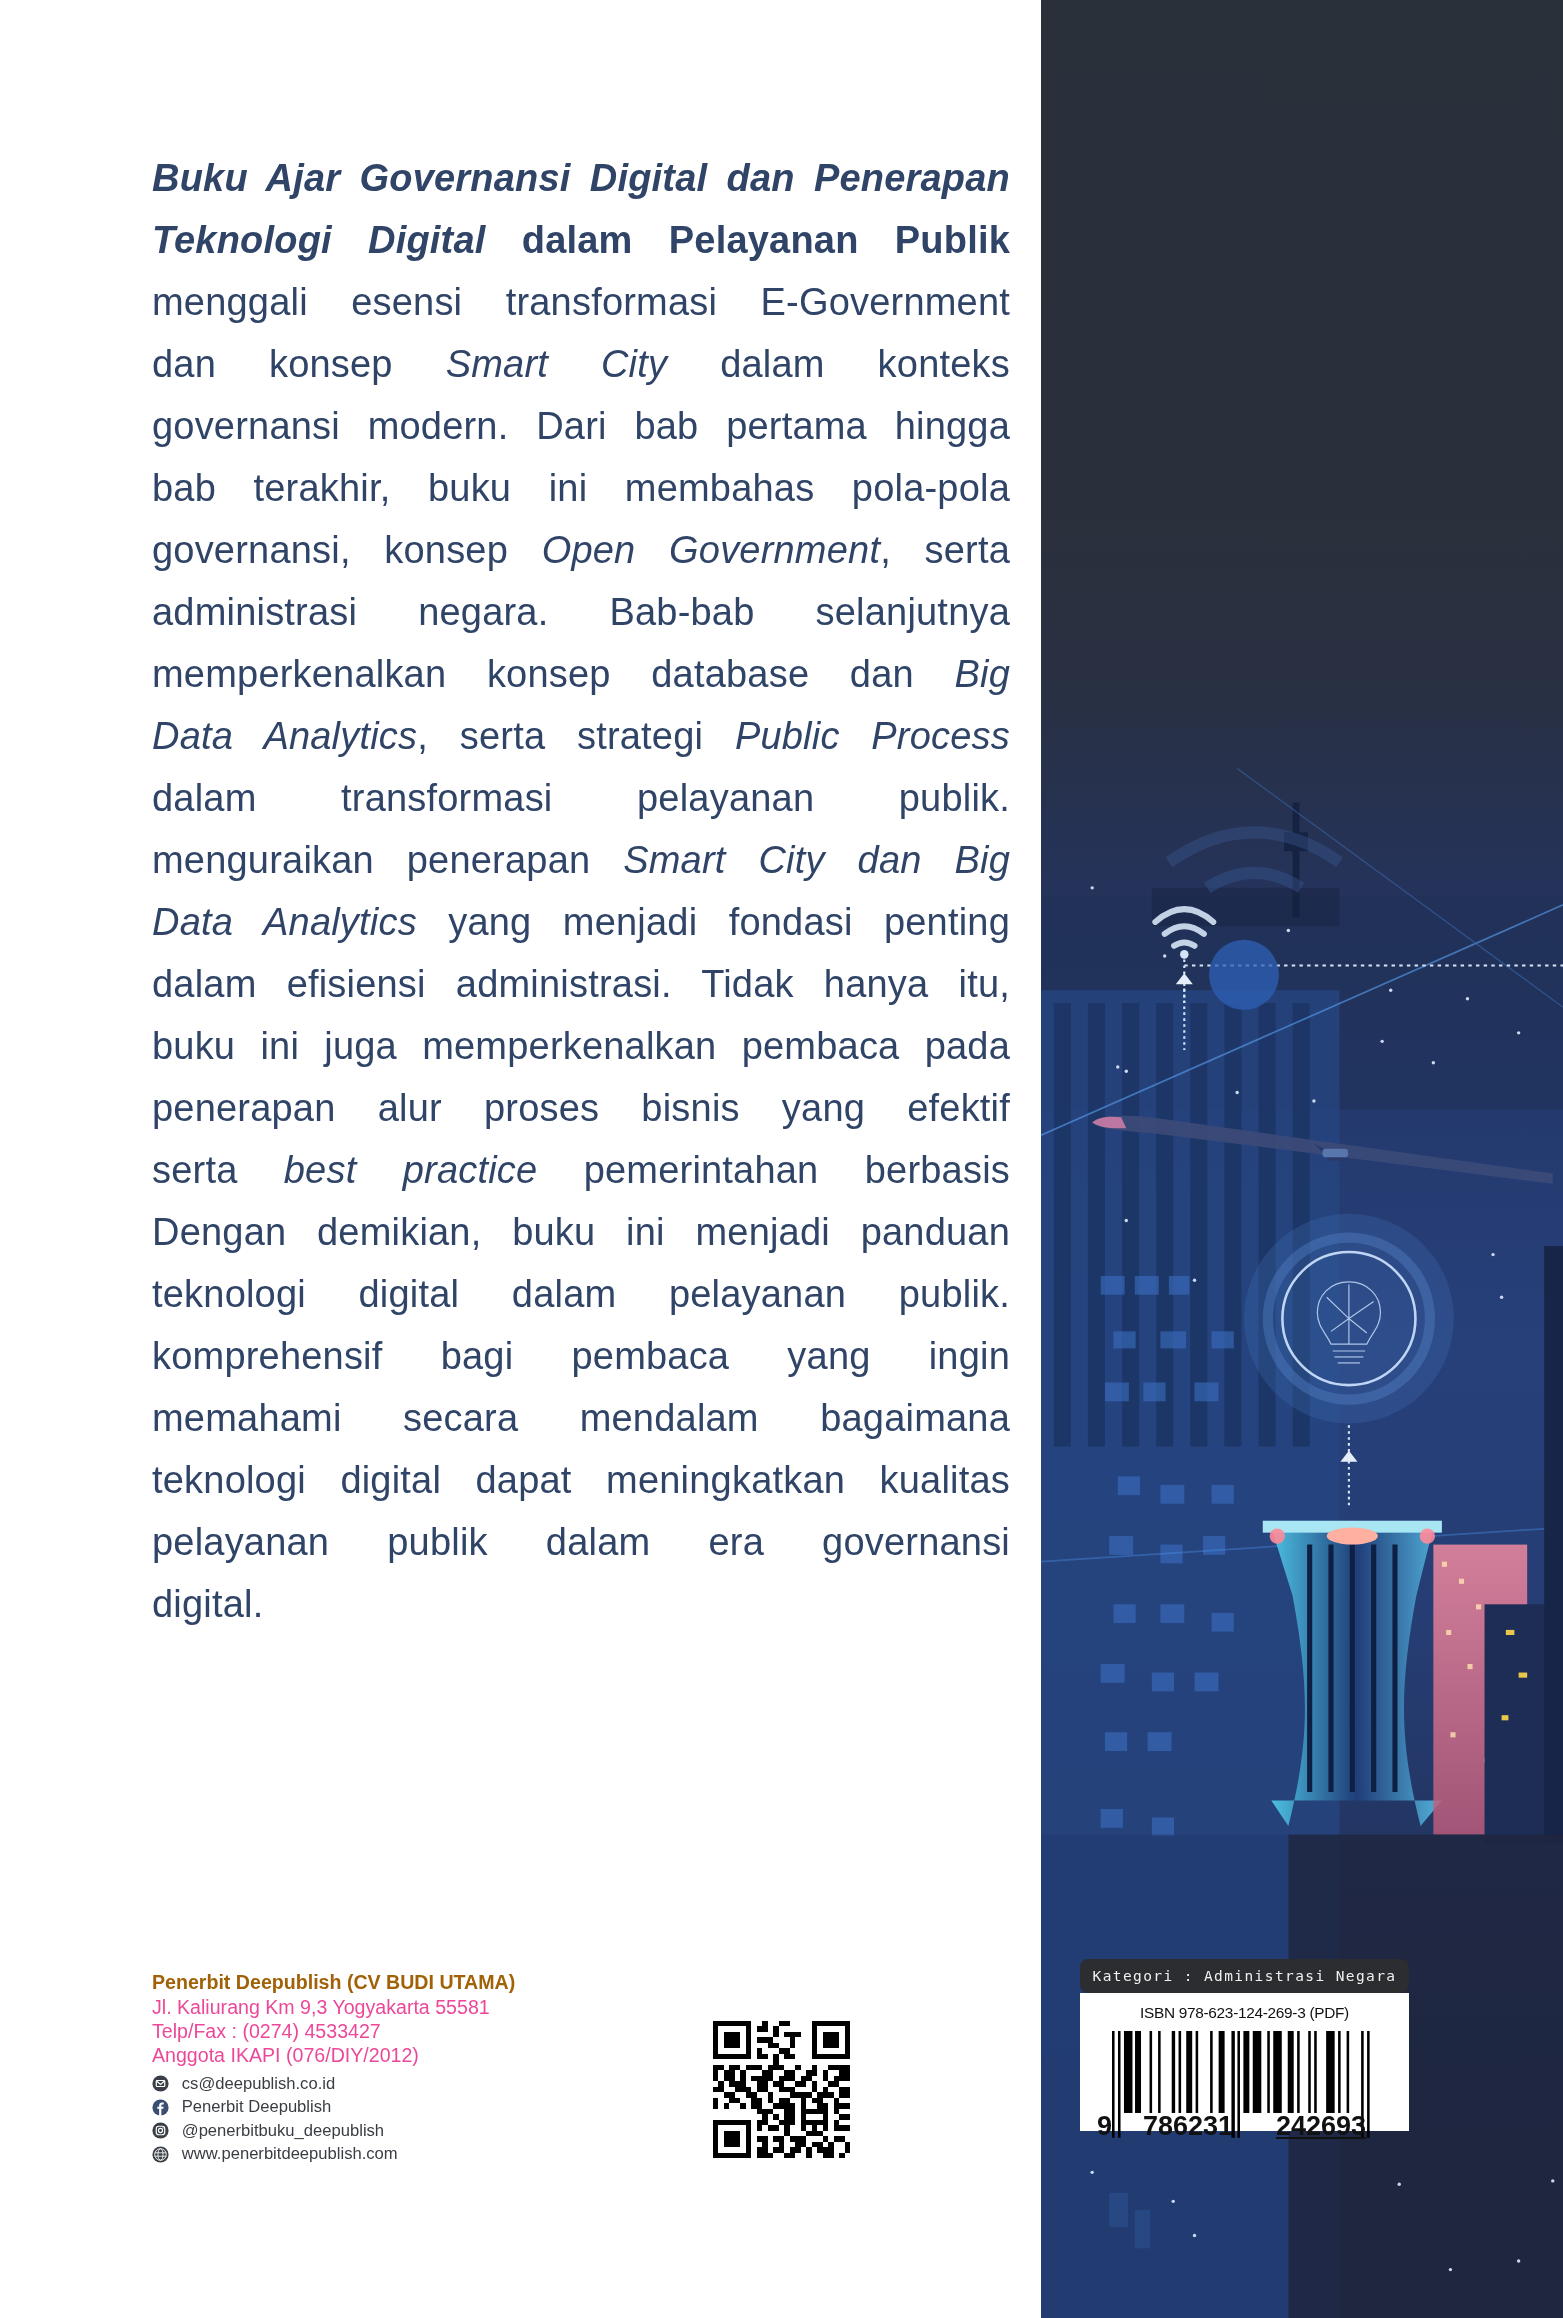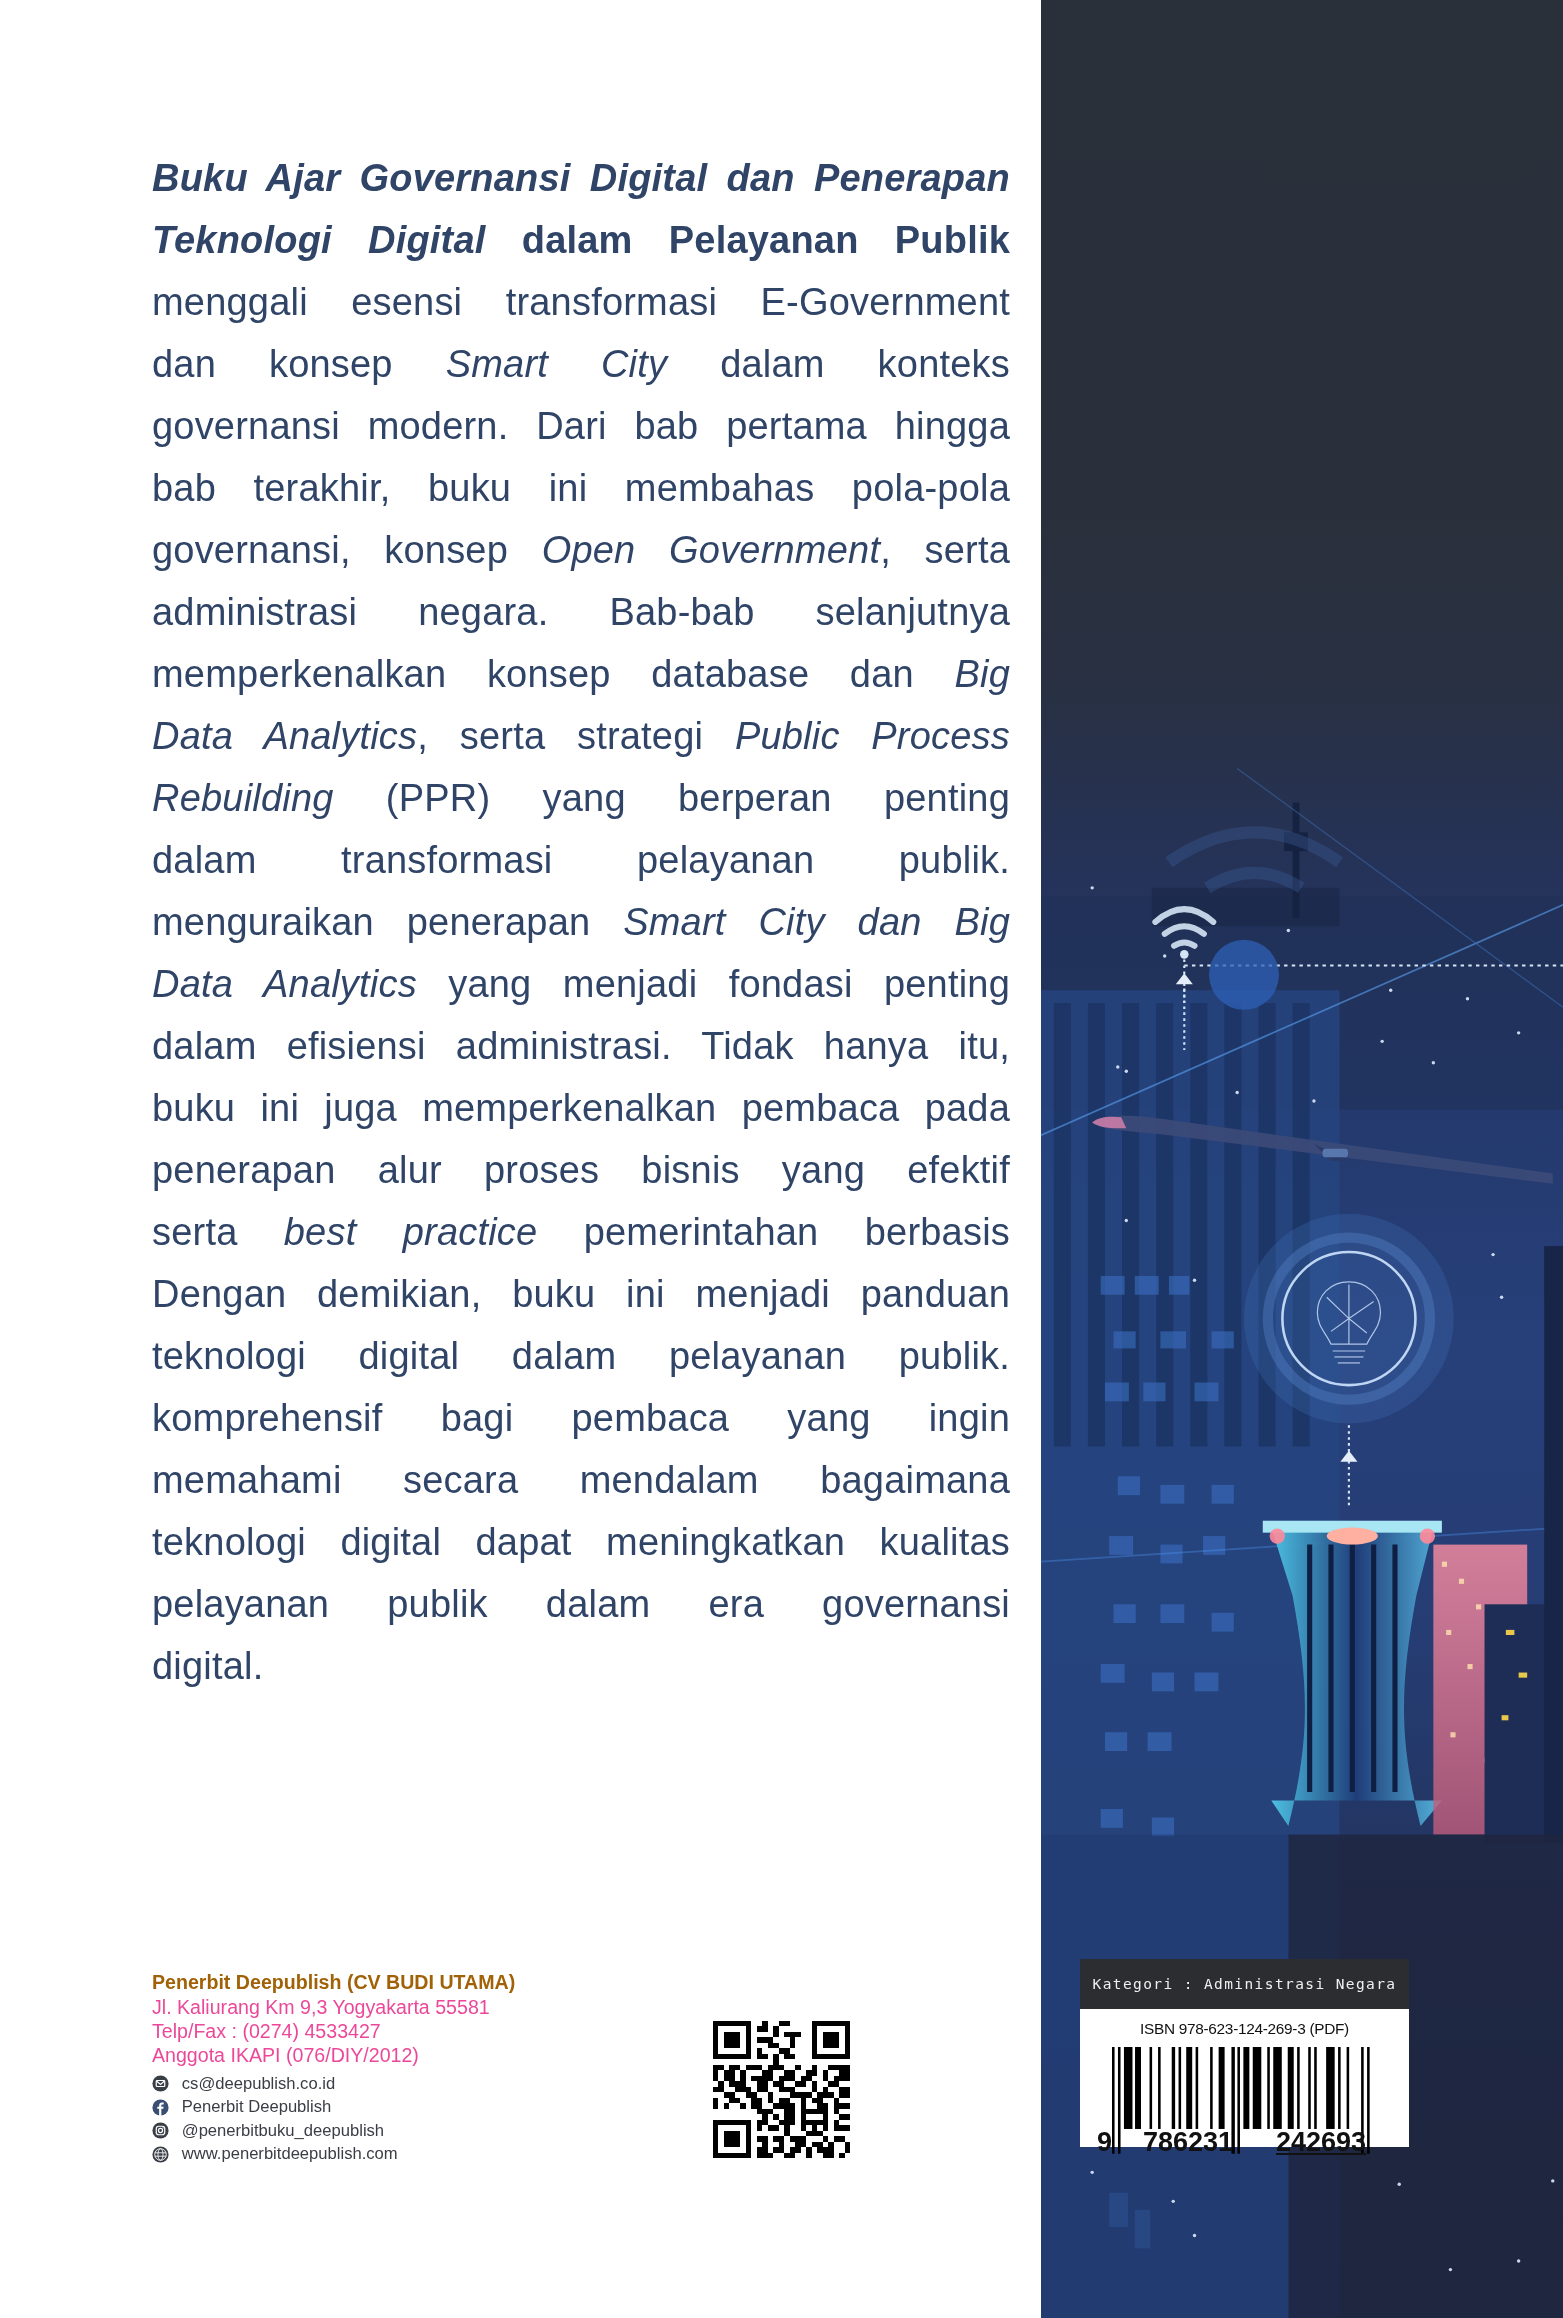--- a/index.html
+++ b/index.html
@@ -39,23 +39,23 @@
   .right-panel {
     position: absolute; left: 1041px; top: 0; width: 522px; height: 2319px; overflow: hidden;
     background: linear-gradient(180deg, #2a303a 0%, #2a303b 22%, #283043 30%, #25335a 38%, #243a6e 48%, #27407a 58%, #263d74 70%, #22345f 82%, #1f2a47 92%, #232a3c 100%);
   }
   .right-panel .scene { position: absolute; inset: 0; }
   .right-panel svg { display: block; }
 
   
   .isbn-label { position: absolute; left: 1080px; top: 1959px; width: 329px; }
   .isbn-label .cat {
-    height: 50px; background: #2c2d30; color: #f0f0f0;
+    height: 34px; background: #2c2d30; color: #f0f0f0;
     font-family: "DejaVu Sans Mono", monospace; font-size: 14.5px; letter-spacing: 1.4px;
-    display: flex; align-items: center; justify-content: center;
+    display: flex; align-items: center; justify-content: center; border-radius: 8px;
   }
   .isbn-label .white { background: #ffffff; height: 138px; position: relative; }
   .isbn-label .isbn-text {
     position: absolute; left: 0; right: 0; top: 11px; text-align: center;
     font-family: "Liberation Sans", sans-serif; font-size: 15.4px; color: #111; letter-spacing: -0.3px;
   }
   .isbn-label .bars { position: absolute; left: 32px; top: 38px; width: 273px; height: 111px; }
   .isbn-label .digits { position: absolute; top: 118px; font-family: "Liberation Sans", sans-serif; font-weight: bold; font-size: 27px; color: #111; }
   .isbn-label .d1 { left: 17px; }
   .isbn-label .d2 { left: 63px; }
@@ -70,21 +70,20 @@
       <span class="line" style="display: block; width: 858px; word-spacing: 7px;"><span class="bi">Buku Ajar Governansi Digital dan Penerapan</span></span>
       <span class="line" style="display: block; width: 858px; word-spacing: 24px;"><span class="bi">Teknologi Digital </span><span class="b">dalam Pelayanan Publik</span></span>
       <span class="line" style="display: block; width: 858px; word-spacing: 31px;"><span>menggali esensi transformasi E-Government</span></span>
       <span class="line" style="display: block; width: 858px; word-spacing: 41px;"><span>dan konsep </span><span class="i">Smart City</span><span> dalam konteks</span></span>
       <span class="line" style="display: block; width: 858px; word-spacing: 15.7px;"><span>governansi modern. Dari bab pertama hingga</span></span>
       <span class="line" style="display: block; width: 858px; word-spacing: 25.6px;"><span>bab terakhir, buku ini membahas pola-pola</span></span>
       <span class="line" style="display: block; width: 858px; word-spacing: 21px;"><span>governansi, konsep </span><span class="i">Open Government</span><span>, serta</span></span>
       <span class="line" style="display: block; width: 858px; word-spacing: 48px;"><span>administrasi negara. Bab-bab selanjutnya</span></span>
       <span class="line" style="display: block; width: 858px; word-spacing: 28px;"><span>memperkenalkan konsep database dan </span><span class="i">Big</span></span>
       <span class="line" style="display: block; width: 858px; word-spacing: 20px;"><span class="i">Data Analytics</span><span>, serta strategi </span><span class="i">Public Process</span></span>
-      <span class="line" style="display: block; width: 858px; word-spacing: 40px;"><span class="i">Rebuilding</span><span> (PPR) yang berperan penting</span></span>
       <span class="line" style="display: block; width: 858px; word-spacing: 72px;"><span>dalam transformasi pelayanan publik.</span></span>
       <span class="line" style="display: block; width: 858px; word-spacing: 21px;"><span>menguraikan penerapan </span><span class="i">Smart City dan Big</span></span>
       <span class="line" style="display: block; width: 858px; word-spacing: 19.4px;"><span class="i">Data Analytics</span><span> yang menjadi fondasi penting</span></span>
       <span class="line" style="display: block; width: 858px; word-spacing: 18px;"><span>dalam efisiensi administrasi. Tidak hanya itu,</span></span>
       <span class="line" style="display: block; width: 858px; word-spacing: 13px;"><span>buku ini juga memperkenalkan pembaca pada</span></span>
       <span class="line" style="display: block; width: 858px; word-spacing: 30px;"><span>penerapan alur proses bisnis yang efektif</span></span>
       <span class="line" style="display: block; width: 858px; word-spacing: 34px;"><span>serta </span><span class="i">best practice</span><span> pemerintahan berbasis</span></span>
       <span class="line" style="display: block; width: 858px; word-spacing: 18.7px;"><span>Dengan demikian, buku ini menjadi panduan</span></span>
       <span class="line" style="display: block; width: 858px; word-spacing: 40px;"><span>teknologi digital dalam pelayanan publik.</span></span>
       <span class="line" style="display: block; width: 858px; word-spacing: 46px;"><span>komprehensif bagi pembaca yang ingin</span></span>

